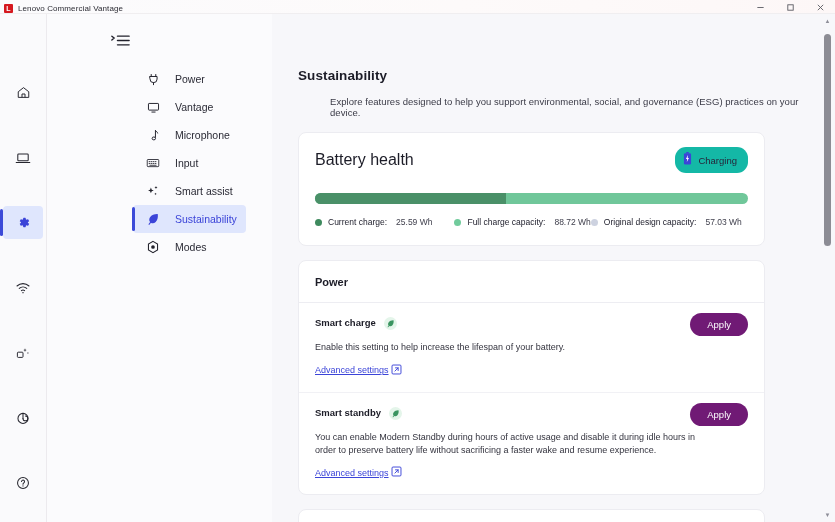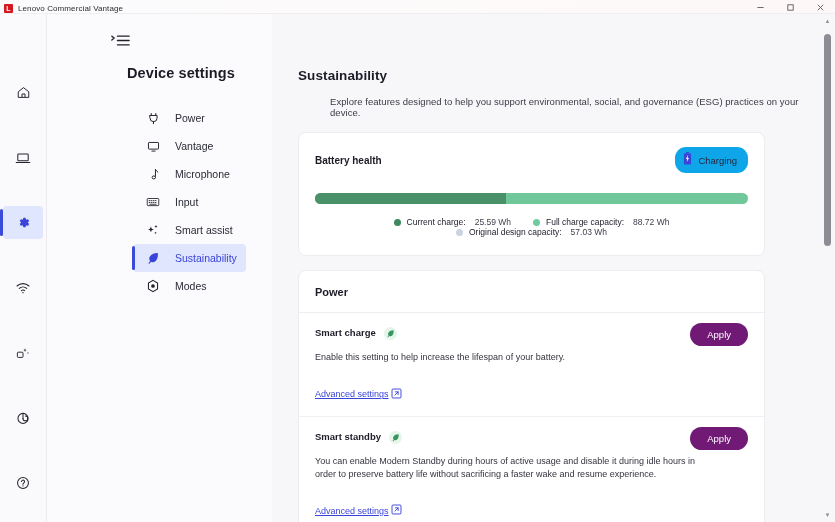--- a/index.html
+++ b/index.html
@@ -134,37 +134,37 @@
     border-radius: 8px;
     margin-top: 14px;
     width: 467px;
   }
 
   
   .bat-head {
     display: flex; align-items: center; justify-content: space-between;
     padding: 14px 16px 0 16px;
   }
-  .bat-title { font-size: 10px; font-weight: bold; color: #1c1c27; }
+  .bat-title { font-size: 16px; font-weight: normal; color: #1c1c27; }
   .charging-pill {
     display: flex; align-items: center; gap: 6px;
-    background: #0ea5e9;
+    background: #14b8a6;
     border-radius: 11px;
     padding: 4px 11px 4px 8px;
   }
   .charging-pill .lbl { font-size: 9.5px; color: #26263a; }
   .bat-bar-wrap { padding: 20px 16px 0 16px; }
   .bat-bar {
     height: 11px; border-radius: 6px; overflow: hidden;
     display: flex; background: #70c79a;
   }
   .bat-bar .fill { background: #4a9068; height: 100%; }
   .legend {
     padding: 13px 16px 18px 16px;
-    display: flex; flex-direction: column; align-items: center; 
+    display: flex; flex-direction: row; align-items: center; 
   }
   .legend-row { display: flex; align-items: center; gap: 22px; }
   .legend-item { display: flex; align-items: center; gap: 6px; }
   .dot { width: 7px; height: 7px; border-radius: 50%; flex: none; }
   .legend-name { font-size: 8.5px; color: #232330; }
   .legend-val { font-size: 8.5px; color: #41414e; margin-left: 3px; text-align: center; }
 
   
   .sec-head {
     padding: 15px 16px 14px 16px;
@@ -184,21 +184,21 @@
     background: #e4f5ea;
     display: flex; align-items: center; justify-content: center;
     flex: none;
   }
   .setting-desc {
     font-size: 9px; color: #34343f; margin-top: 11px; line-height: 1.42;
     max-width: 392px;
   }
   .adv-link {
     display: flex; align-items: center; gap: 2px;
-    margin-top: 24px;
+    margin-top: 10px;
     color: #3b44d8; font-size: 9px;
   }
   .apply-btn {
     position: absolute; right: 16px; top: 10px;
     background: #701a75; color: #fff;
     border: none; border-radius: 13px;
     font-size: 9.5px; font-family: inherit;
     padding: 6px 17px;
     cursor: pointer;
   }
@@ -316,21 +316,20 @@
 
   <div class="navpanel">
     <div class="hamburger">
       <svg width="19" height="15" viewBox="0 0 22 16" fill="none" stroke="#21212b" stroke-width="1.6" stroke-linecap="round">
         <path d="M1 3 L3.6 5.2 L1 7.4"></path>
         <path d="M7.5 3 H21"></path>
           <path d="M7.5 8 H21"></path>
           <path d="M7.5 13 H21"></path>
       </svg>
     </div>
-    <div class="nav-title">Device settings</div>
 
     <div class="nav-list">
 
       <div class="nav-item">
         <span class="nav-ico">
           <svg width="13" height="13" viewBox="0 0 16 16" fill="none" stroke="currentColor" stroke-width="1.2" stroke-linecap="round">
             <path d="M5.2 1.8 V4.3"></path>
               <path d="M10.8 1.8 V4.3"></path>
             <path d="M3.6 4.3 h8.8 v3.2 a4.4 4.4 0 01-8.8 0 z"></path>
             <path d="M8 11.9 V14.4"></path>

